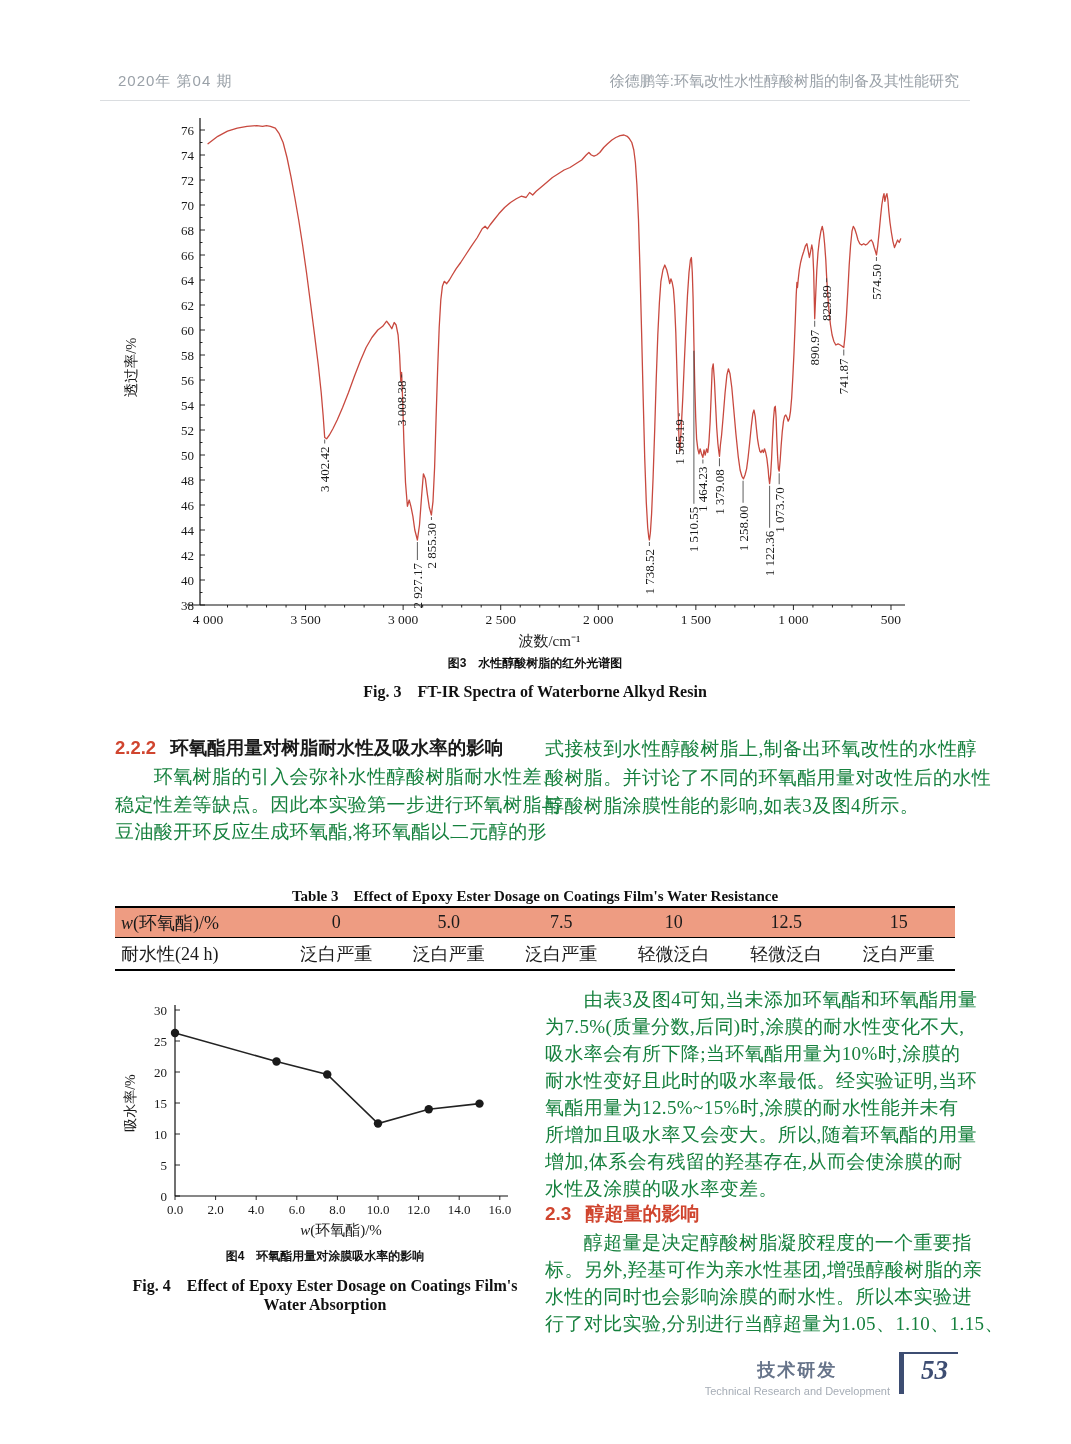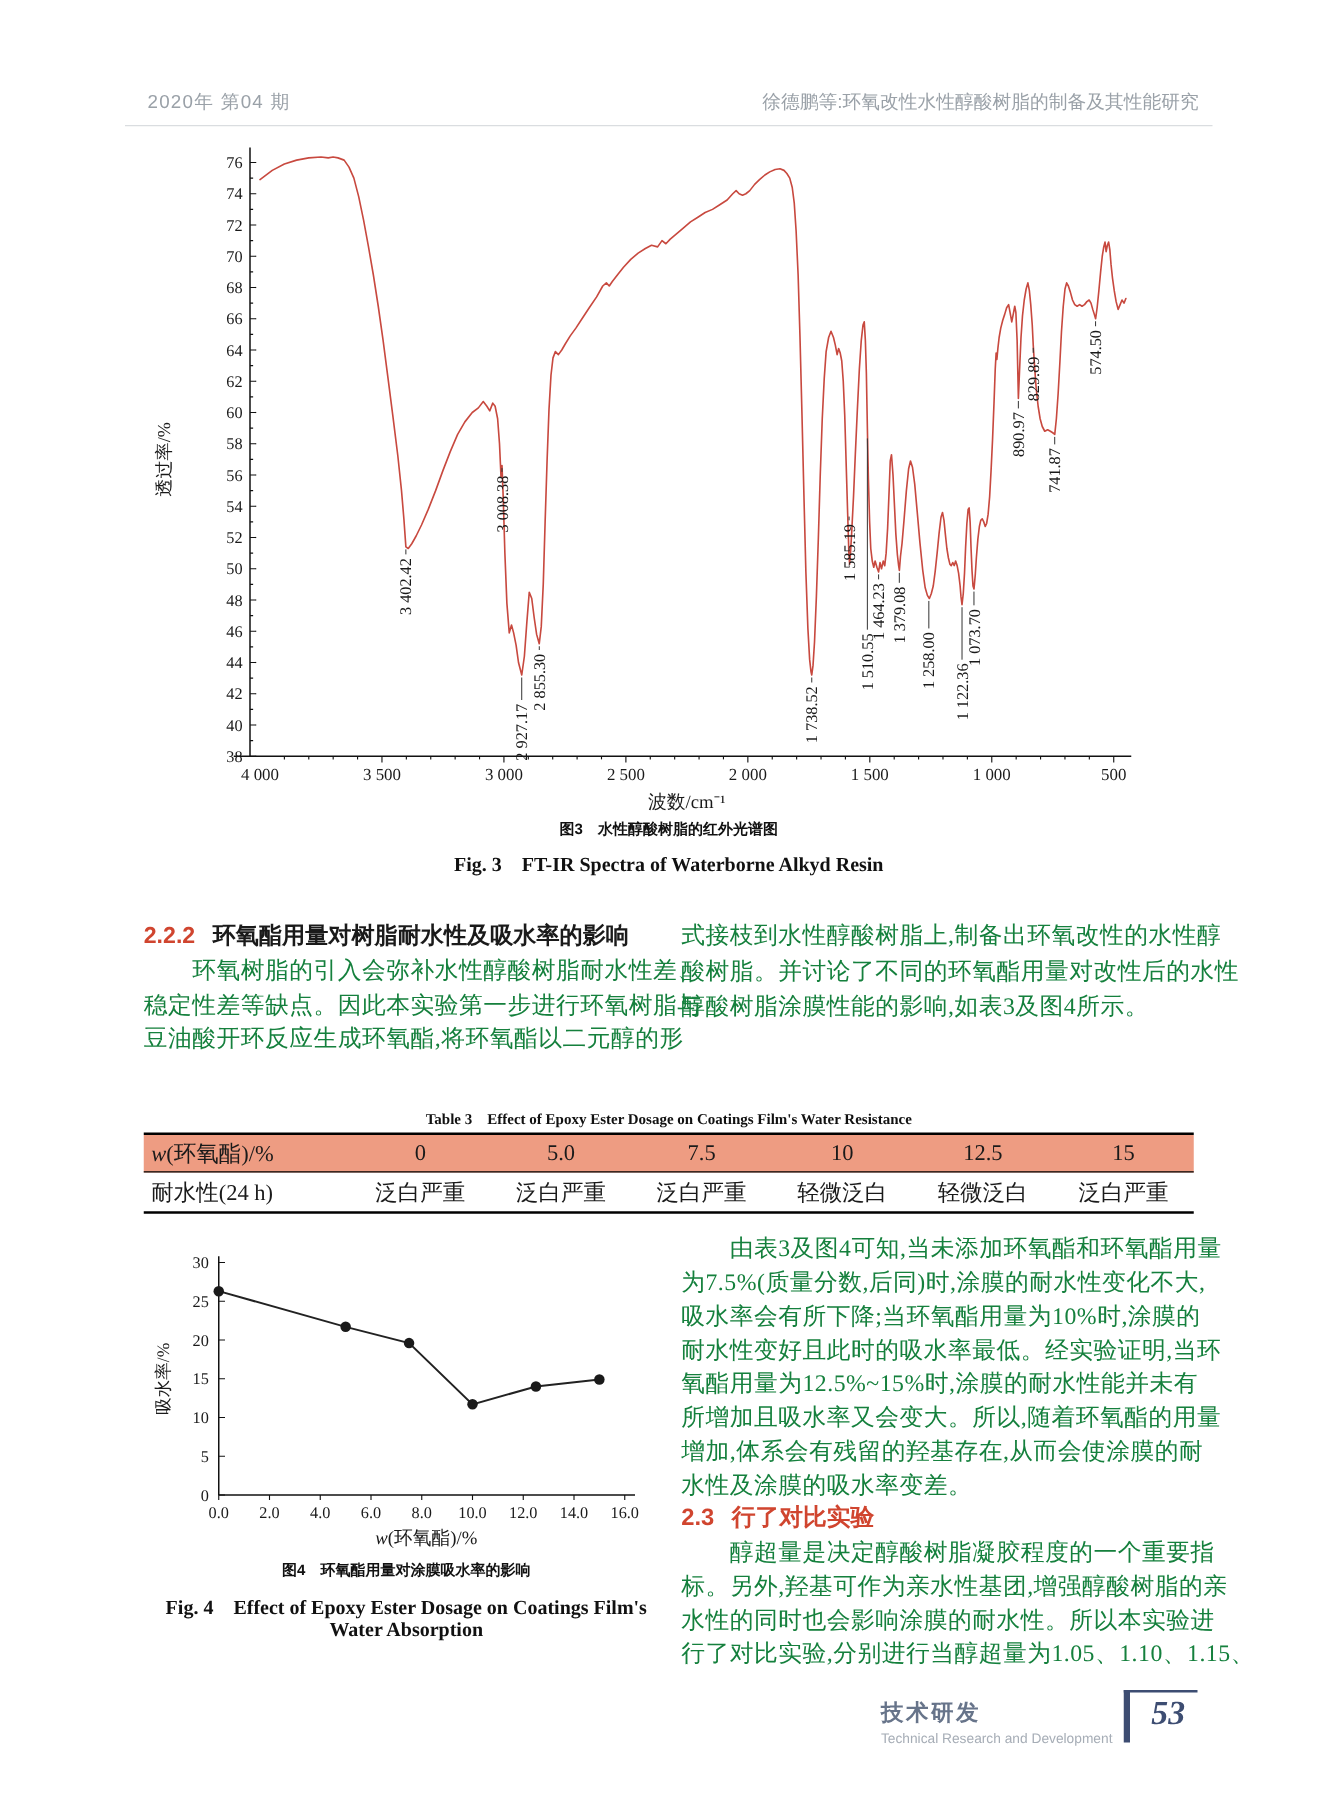--- a/index.html
+++ b/index.html
@@ -16,21 +16,21 @@
   .absorb{position:absolute;left:115px;top:995px;}
   svg text{font-family:"Liberation Serif",serif;fill:#1a1a1a;}
   
   .cap-zh{position:absolute;font-family:"Liberation Sans",sans-serif;font-weight:bold;
           font-size:12px;text-align:center;color:#111;}
   .cap-en{position:absolute;font-family:"Liberation Serif",serif;font-weight:bold;
           font-size:16px;text-align:center;color:#111;}
   .fig3-zh{left:135px;top:655px;width:800px;}
   .fig3-en{left:135px;top:682px;width:800px;}
   .tbl-zh{left:115px;top:912px;width:840px;}
-  .tbl-en{left:115px;top:887px;width:840px;font-size:12px;}
+  .tbl-en{left:115px;top:887px;width:840px;font-size:15px;}
   .fig4-zh{left:115px;top:1248px;width:420px;}
   .fig4-en1{left:115px;top:1276px;width:420px;}
   .fig4-en2{left:115px;top:1296px;width:420px;}
   
   .bodycol{position:absolute;font-size:19px;letter-spacing:0.4px;color:#15803d;}
   .tline{height:27.5px;line-height:27.5px;white-space:pre;}
   .col1-head{position:absolute;left:115px;top:735px;font-family:"Liberation Sans",sans-serif;
              font-weight:bold;font-size:18.5px;}
   .col1-lines{left:115px;top:763px;width:424px;}
   .col2-lines{left:545px;top:735px;width:424px;}
@@ -46,21 +46,21 @@
   .table3{position:absolute;left:115px;top:906px;width:840px;
           border-top:2.5px solid #000;border-bottom:2.5px solid #000;
           font-size:18px;}
   .t3-row{display:grid;grid-template-columns:165px repeat(6,1fr);align-items:center;}
   .t3-head{height:29px;border-bottom:1px solid #000;}
   .t3-body{height:31px;}
   .t3-cell{text-align:center;}
   .t3-label{text-align:left;padding-left:6px;}
   
   .footer{position:absolute;top:1352px;right:113px;display:flex;align-items:flex-start;gap:9px;}
-  .f-labels{text-align:left;padding-top:6px;}
+  .f-labels{text-align:center;padding-top:6px;}
   .f-zh{font-family:"Liberation Sans",sans-serif;font-weight:bold;font-size:18px;
         color:#67748a;letter-spacing:2px;}
   .f-en{font-family:"Liberation Sans",sans-serif;font-size:11px;color:#a6adb6;margin-top:3px;}
   .f-pagebox{padding:1px 10px 8px 8px;}
   .f-page{font-style:italic;font-weight:bold;font-size:27px;font-family:"Liberation Serif",serif;}
 </style>
 </head>
 <body>
 
 <div class="page">
@@ -309,21 +309,21 @@
       <div class="tline">　　由表3及图4可知,当未添加环氧酯和环氧酯用量</div>
       <div class="tline">为7.5%(质量分数,后同)时,涂膜的耐水性变化不大,</div>
       <div class="tline">吸水率会有所下降;当环氧酯用量为10%时,涂膜的</div>
       <div class="tline">耐水性变好且此时的吸水率最低。经实验证明,当环</div>
       <div class="tline">氧酯用量为12.5%~15%时,涂膜的耐水性能并未有</div>
       <div class="tline">所增加且吸水率又会变大。所以,随着环氧酯的用量</div>
       <div class="tline">增加,体系会有残留的羟基存在,从而会使涂膜的耐</div>
       <div class="tline">水性及涂膜的吸水率变差。</div>
     </div>
   <div class="sec23-head" style="color: rgb(208, 69, 47);">
-    <span class="secnum" style="color: rgb(208, 69, 47);">2.3</span><span>行了对比实验</span>
+    <span class="secnum" style="color: rgb(208, 69, 47);">2.3</span><span>醇超量的影响</span>
   </div>
   <div class="bodycol sec23-lines">
       <div class="tline">　　醇超量是决定醇酸树脂凝胶程度的一个重要指</div>
       <div class="tline">标。另外,羟基可作为亲水性基团,增强醇酸树脂的亲</div>
       <div class="tline">水性的同时也会影响涂膜的耐水性。所以本实验进</div>
       <div class="tline">行了对比实验,分别进行当醇超量为1.05、1.10、1.15、</div>
     </div>
 
   <div class="footer">
     <div class="f-labels">

